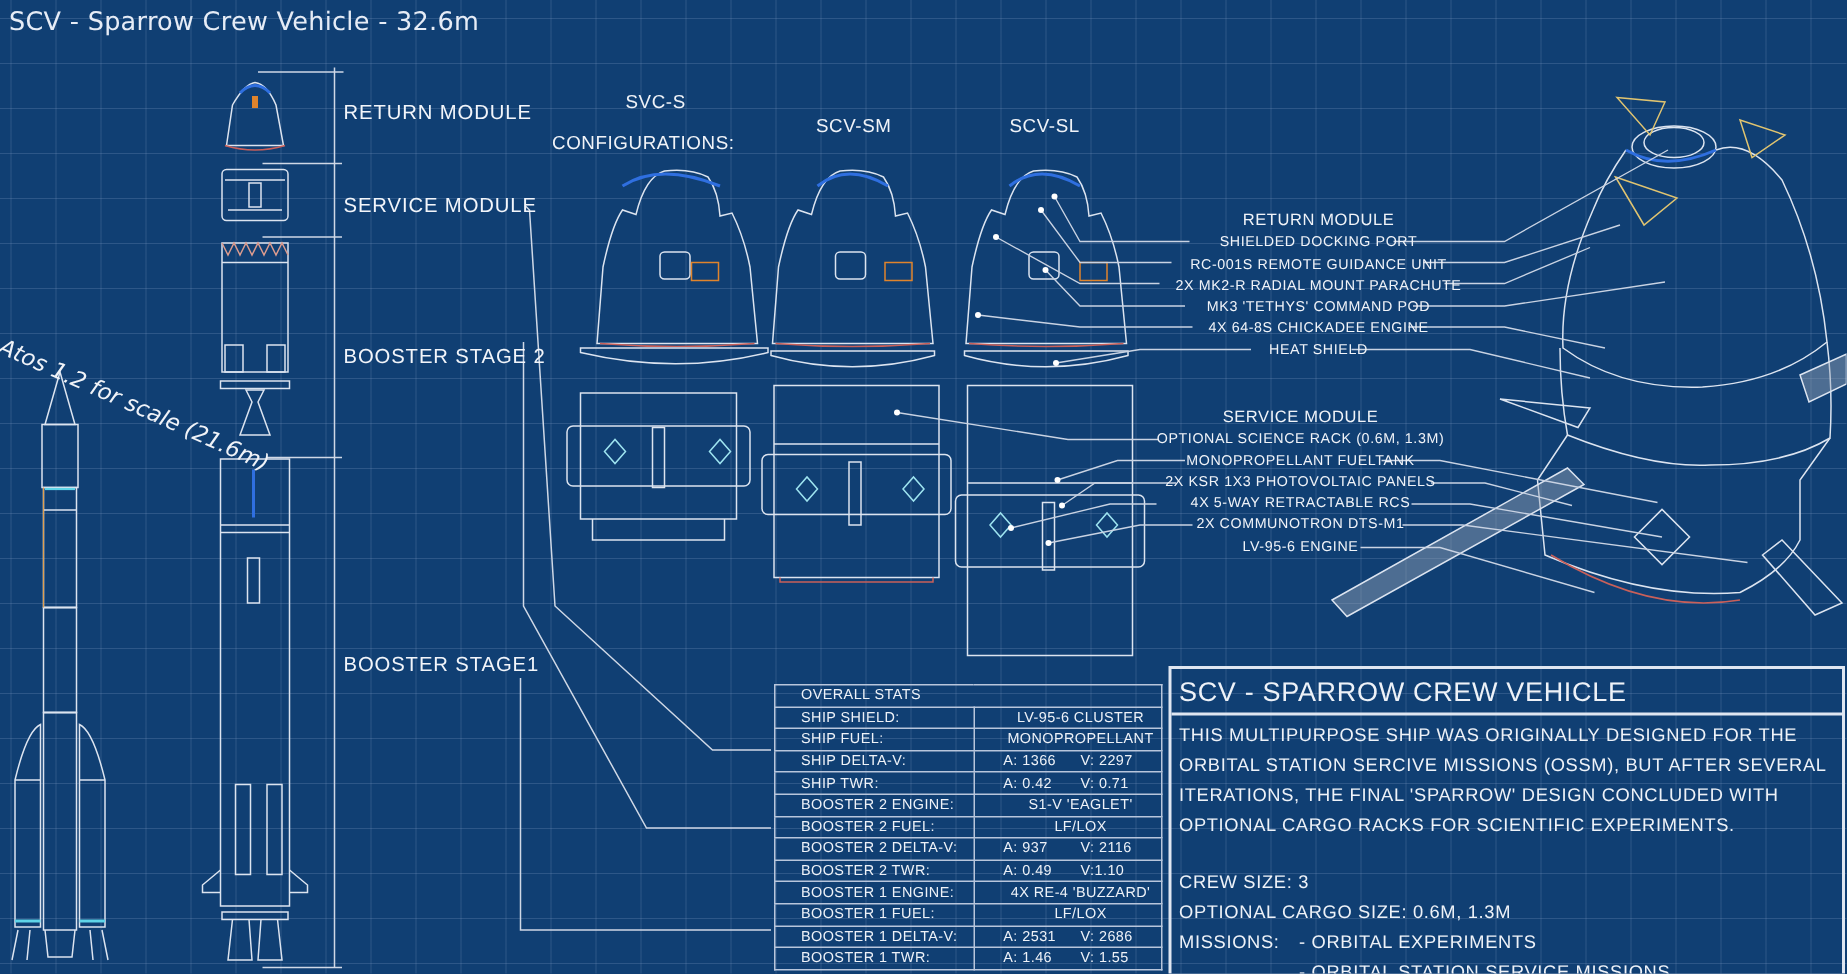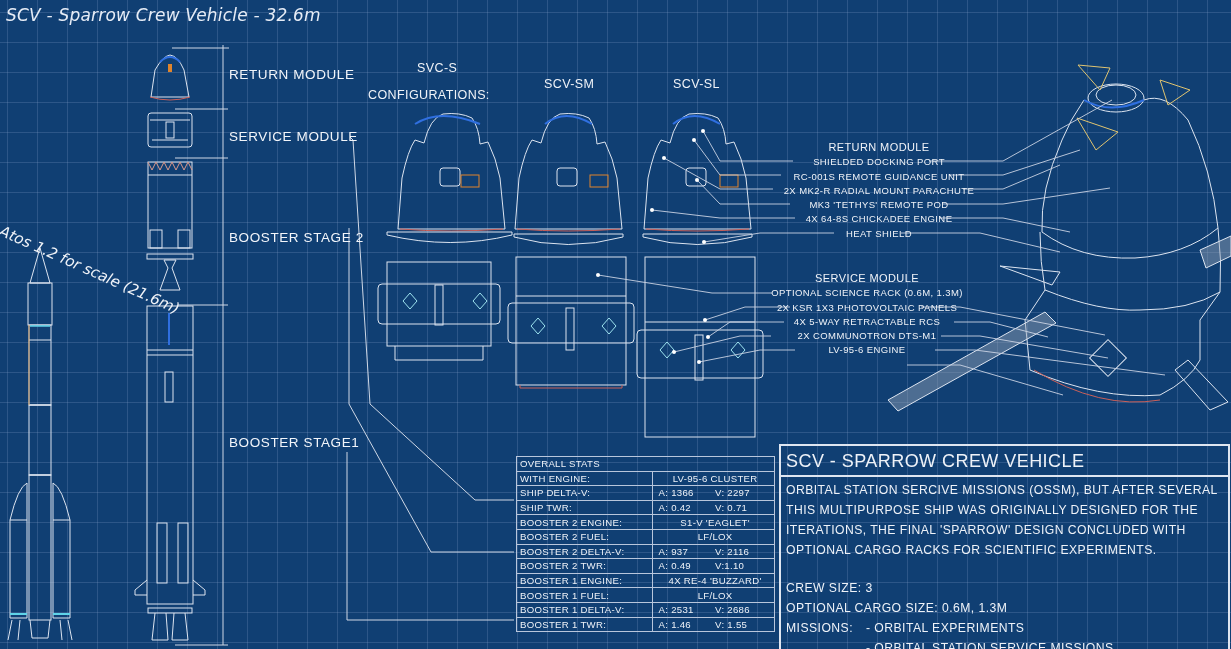--- a/index.html
+++ b/index.html
@@ -10,33 +10,33 @@
       linear-gradient(to right, rgba(150,170,210,0.22) 1px, transparent 1px),
       linear-gradient(to bottom, rgba(150,170,210,0.22) 1px, transparent 1px);
     background-size:30px 30px;
     background-position:7px 12px;
     font-family:"Liberation Sans", sans-serif;
     color:#eef2f8;
   }
   .abs { position:absolute; }
   .title {
     left:6px; top:5px; font-family:"DejaVu Sans", sans-serif; font-size:17px;
-    color:#e6ecf6; letter-spacing:0.2px; font-style:italic;
+    color:#e6ecf6; letter-spacing:0.2px; 
   }
   .label { font-size:13.5px; letter-spacing:0.6px; color:#f2f5fa; white-space:nowrap; }
   .small { font-size:9.5px; letter-spacing:0.4px; color:#f0f3f8; white-space:nowrap; }
   .callouts { text-align:center; }
   .callouts div { line-height:14.3px; }
   .callouts .hd { font-size:11px; margin-bottom:1px; }
   svg { position:absolute; left:0; top:0; }
   .stats {
     left:516px; top:456px; width:259px; border:1px solid #cfd8e6;
     border-collapse:collapse; font-size:9.6px; letter-spacing:0.3px;
   }
-  .stats td { border:1px solid #b8c6dc; height:13.6px; padding:0 0 0 3px; white-space:nowrap; }
+  .stats td { border:1px solid #b8c6dc; height:13.6px; padding:0 0 0 17px; white-space:nowrap; }
   .stats td.v { text-align:center; }
   .stats td.v span { display:inline-block; width:48%; text-align:left; }
   .desc {
     left:779px; top:444px; width:447px; height:203px; border:2px solid #dfe6f1;
     font-size:12.2px; letter-spacing:0.45px;
   }
   .desc .dh { border-bottom:2px solid #dfe6f1; padding:5px 4px 3px 5px; font-size:18px; }
   .desc .body { padding:3px 4px 0 5px; line-height:20px; }
   .desc .gap { height:18px; }
   .scale {
@@ -244,42 +244,47 @@
 <div class="abs small" style="left:368px; top:58px; font-size:12.5px;margin-top:30px;">CONFIGURATIONS:</div>
 <div class="abs small" style="left:417px; top:61px; font-size:12.5px;">SVC-S</div>
 <div class="abs small" style="left:544px; top:77px; font-size:12.5px;">SCV-SM</div>
 <div class="abs small" style="left:673px; top:77px; font-size:12.5px;">SCV-SL</div>
 
 <div class="abs small callouts" style="left:754px; top:140px; width:250px;">
   <div class="hd">RETURN MODULE</div>
   <div>SHIELDED DOCKING PORT</div>
   <div>RC-001S REMOTE GUIDANCE UNIT</div>
   <div>2X MK2-R RADIAL MOUNT PARACHUTE</div>
-  <div>MK3 'TETHYS' REMOTE POD</div>
+  <div>MK3 'TETHYS' COMMAND POD</div>
   <div>4X 64-8S CHICKADEE ENGINE</div>
   <div>HEAT SHIELD</div>
 </div>
 
 <div class="abs small callouts" style="left:742px; top:271px; width:250px;">
   <div class="hd">SERVICE MODULE</div>
   <div>OPTIONAL SCIENCE RACK (0.6M, 1.3M)</div>
+  <div>MONOPROPELLANT FUELTANK</div>
   <div>2X KSR 1X3 PHOTOVOLTAIC PANELS</div>
   <div>4X 5-WAY RETRACTABLE RCS</div>
   <div>2X COMMUNOTRON DTS-M1</div>
   <div>LV-95-6 ENGINE</div>
 </div>
 
 <table class="abs stats">
   <tbody>
       <tr>
     <td colspan="2">OVERALL STATS</td>
   </tr>
   <tr>
-    <td>WITH ENGINE:</td>
+    <td>SHIP SHIELD:</td>
     <td class="v">LV-95-6 CLUSTER</td>
+  </tr>
+  <tr>
+    <td>SHIP FUEL:</td>
+    <td class="v">MONOPROPELLANT</td>
   </tr>
   <tr>
     <td>SHIP DELTA-V:</td>
     <td class="v"><span>A: 1366</span><span>V: 2297</span></td>
   </tr>
   <tr>
     <td>SHIP TWR:</td>
     <td class="v"><span>A: 0.42</span><span>V: 0.71</span></td>
   </tr>
   <tr>
@@ -313,22 +318,22 @@
   <tr>
     <td>BOOSTER 1 TWR:</td>
     <td class="v"><span>A: 1.46</span><span>V: 1.55</span></td>
   </tr>
 </tbody>
   </table>
 
 <div class="abs desc">
   <div class="dh">SCV - SPARROW CREW VEHICLE</div>
   <div class="body">
+    <div>THIS MULTIPURPOSE SHIP WAS ORIGINALLY DESIGNED FOR THE</div>
     <div>ORBITAL STATION SERCIVE MISSIONS (OSSM), BUT AFTER SEVERAL</div>
-    <div>THIS MULTIPURPOSE SHIP WAS ORIGINALLY DESIGNED FOR THE</div>
     <div>ITERATIONS, THE FINAL 'SPARROW' DESIGN CONCLUDED WITH</div>
     <div>OPTIONAL CARGO RACKS FOR SCIENTIFIC EXPERIMENTS.</div>
     <div class="gap"></div>
     <div>CREW SIZE: 3</div>
     <div>OPTIONAL CARGO SIZE: 0.6M, 1.3M</div>
     <div style="display:flex;align-items:center;">
       <span style="width:80px;">MISSIONS:</span>
       <span>- ORBITAL EXPERIMENTS</span>
     </div>
     <div style="padding-left:80px;">- ORBITAL STATION SERVICE MISSIONS</div>

